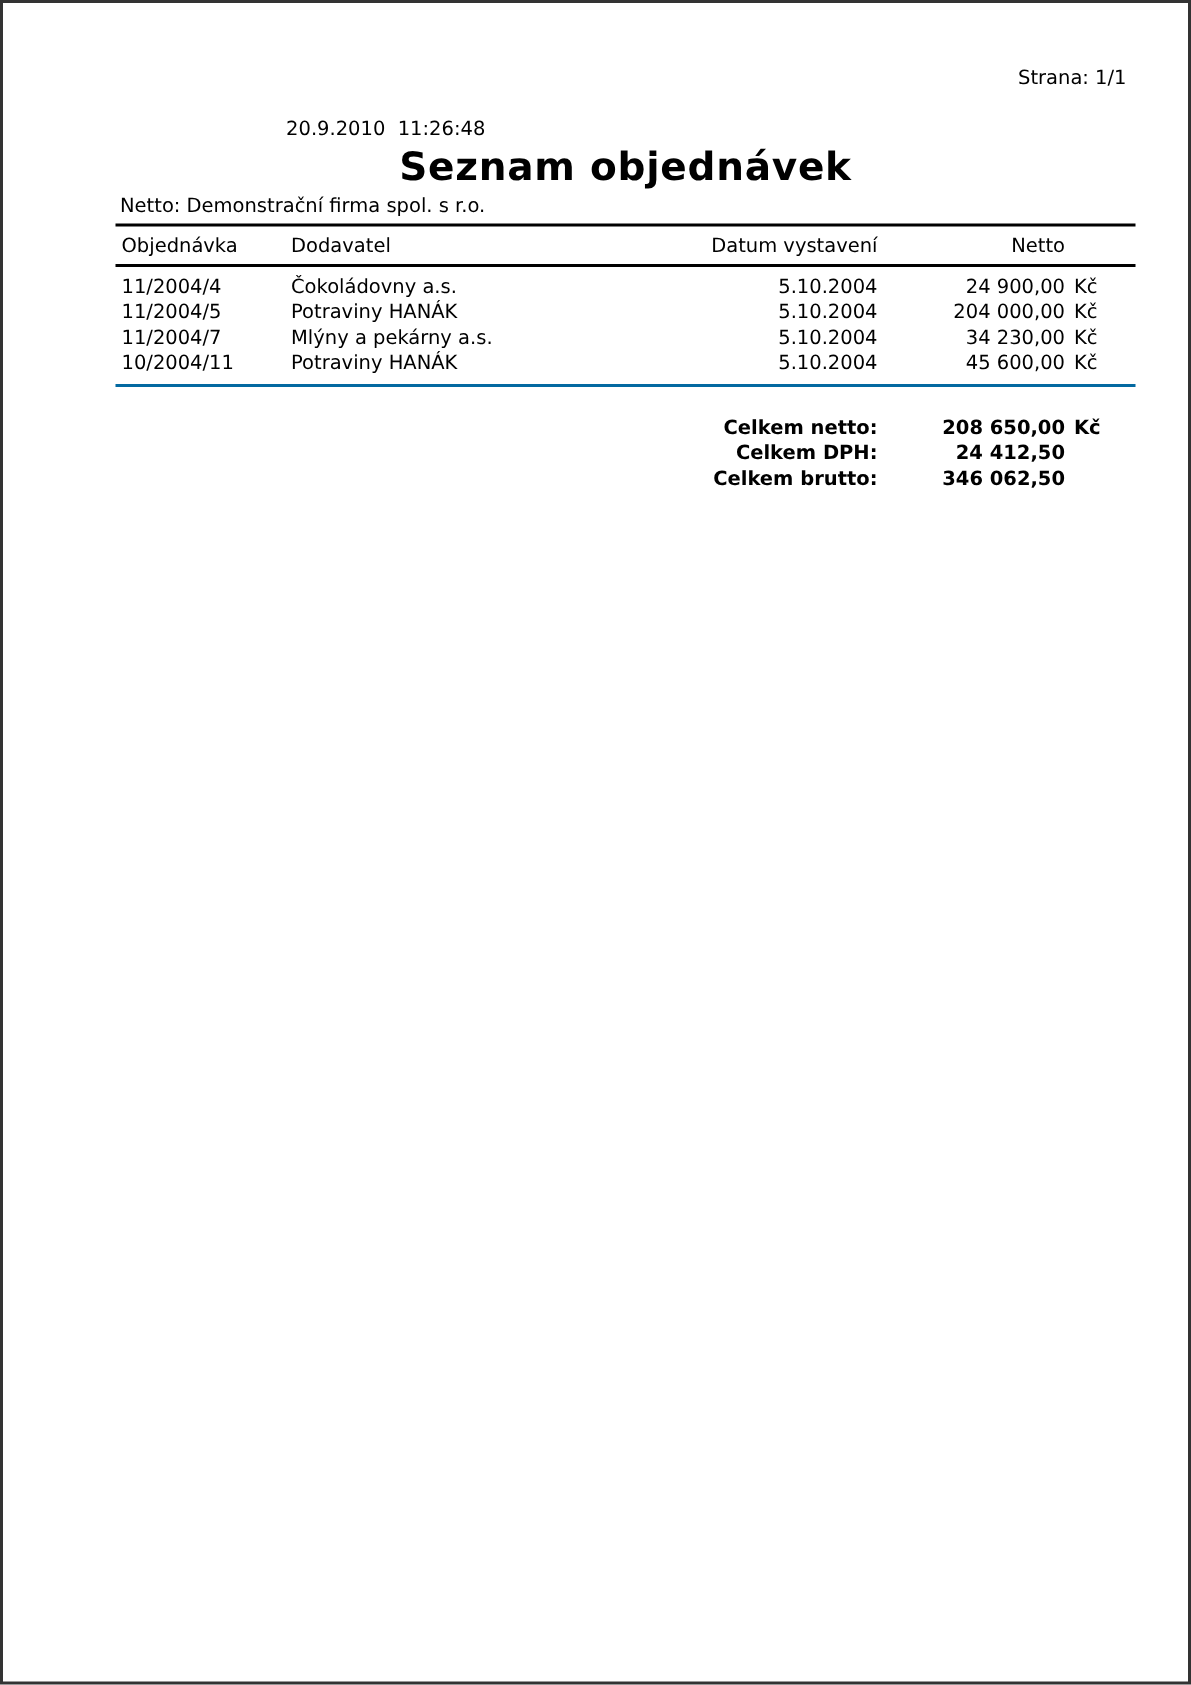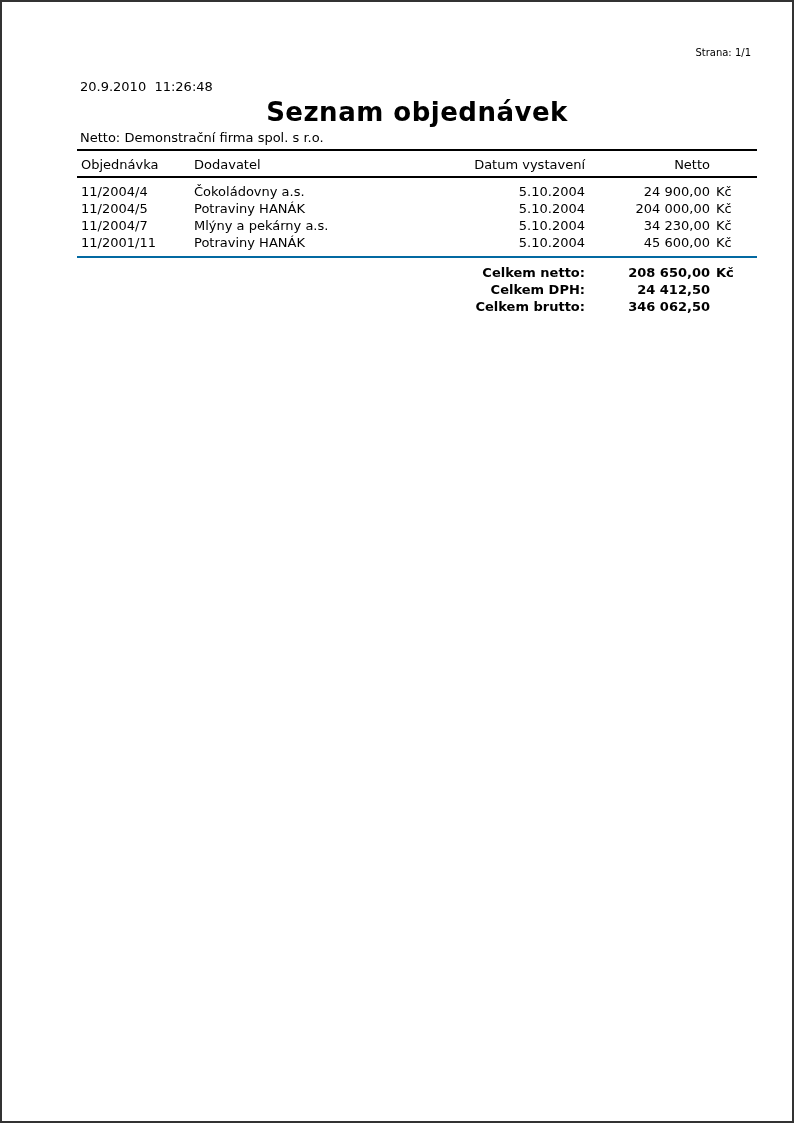--- a/index.html
+++ b/index.html
@@ -8,25 +8,25 @@
     background: #ffffff;
     border: 2px solid #333333;
     box-sizing: border-box;
     position: relative;
     font-family: "DejaVu Sans", "Liberation Sans", sans-serif;
     color: #000000;
     overflow: hidden;
   }
   .meta {
     position: absolute; top: 42px; left: 78px;
-    font-size: 13px; line-height: 17px; white-space: pre;
+    font-size: 13px; line-height: 17px; white-space: pre; text-align: right;
   }
   .page-num {
     position: absolute; top: 42px; right: 41px;
-    font-size: 10px; line-height: 17px; white-space: pre;
+    font-size: 13px; line-height: 17px; white-space: pre;
   }
   .title {
     position: absolute; top: 95px; left: 75px; width: 680px;
     text-align: center;
     font-size: 26px; font-weight: bold; line-height: 30px;
     letter-spacing: 0.5px;
   }
   .tbl {
     position: absolute; top: 147px; left: 75px; width: 680px;
     font-size: 13px;
@@ -46,21 +46,21 @@
     padding: 5px 0 5px 0;
   }
   .tbl-body .cell { line-height: 17px; white-space: pre; }
   .row { display: contents; }
   .c-order   { text-align: left;  padding-left: 4px; }
   .c-supplier{ text-align: left; }
   .c-date    { text-align: right; }
   .c-netto   { text-align: right; padding-left: 10px; }
   .c-cur     { text-align: left;  padding-left: 6px; }
   .totals {
-    position: absolute; top: 262px; left: 75px; width: 680px;
+    position: absolute; top: 275px; left: 75px; width: 680px;
     font-size: 13px; font-weight: bold;
   }
   .totals .grid { grid-template-columns: 508px 125px 47px; }
   .totals .cell { line-height: 17px; white-space: pre; }
   .t-label { text-align: right; }
   .t-value { text-align: right; }
   .t-cur   { text-align: left; padding-left: 6px; }
 </style>
 </head>
 <body>
@@ -101,21 +101,21 @@
 
   <div class="row">
     <div class="cell c-order">11/2004/7</div>
     <div class="cell c-supplier">Mlýny a pekárny a.s.</div>
     <div class="cell c-date">5.10.2004</div>
     <div class="cell c-netto">34 230,00</div>
     <div class="cell c-cur">Kč</div>
   </div>
 
   <div class="row">
-    <div class="cell c-order">11/2001/11</div>
+    <div class="cell c-order">10/2004/11</div>
     <div class="cell c-supplier">Potraviny HANÁK</div>
     <div class="cell c-date">5.10.2004</div>
     <div class="cell c-netto">45 600,00</div>
     <div class="cell c-cur">Kč</div>
   </div>
 </div>
 </div>
 
 <div class="totals">
   <div class="grid">

